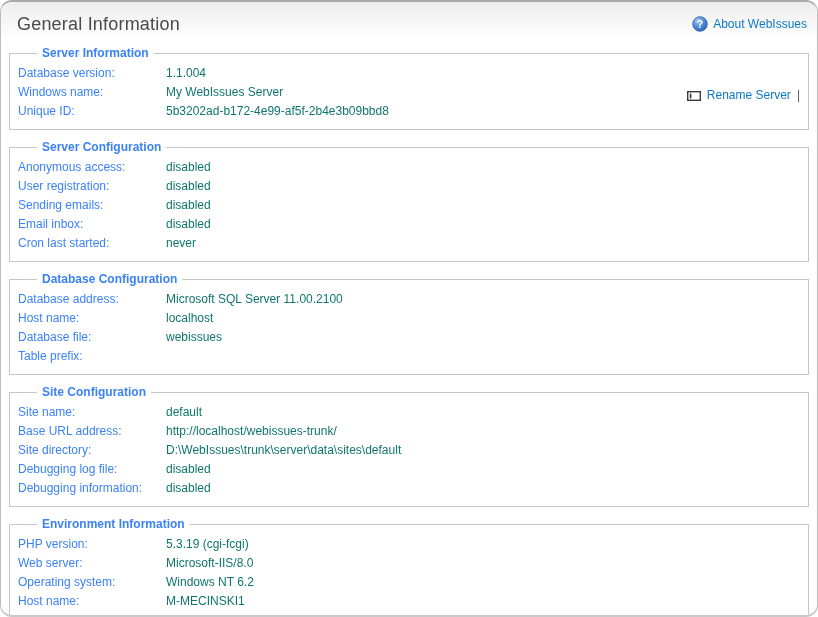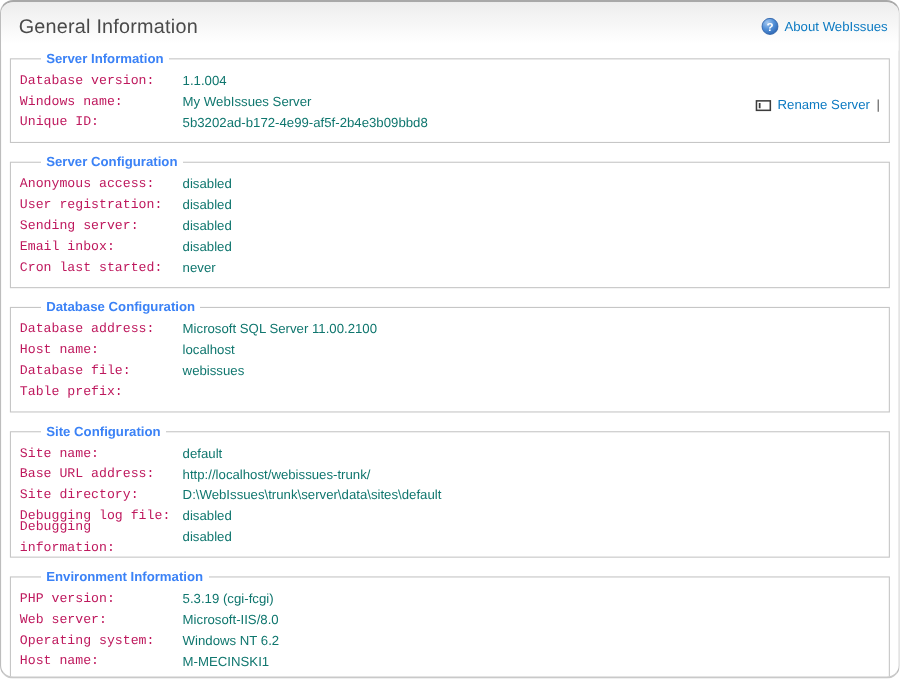--- a/index.html
+++ b/index.html
@@ -57,21 +57,21 @@
     color: #3b82f6;
     padding: 0 5px;
     margin-left: 19px;
   }
   .row {
     display: flex;
     align-items: center;
     line-height: 19px;
     height: 19px;
   }
-  .lbl { width: 148px; flex: none; color: #be185d; font-family: Liberation Mono, monospace; }
+  .lbl { width: 148px; flex: none; color: #3b82f6; }
   .val { color: #0f766e; white-space: nowrap; }
   .actions {
     margin-left: auto;
     display: flex;
     align-items: flex-end;
     gap: 6px;
     margin-top: 44px;
   }
   .sep { color: #555; }
 </style>
@@ -132,21 +132,21 @@
     <legend>Server Configuration</legend>
     <div class="row">
       <span class="lbl">Anonymous access:</span>
       <span class="val">disabled</span>
     </div>
     <div class="row">
       <span class="lbl">User registration:</span>
       <span class="val">disabled</span>
     </div>
     <div class="row">
-      <span class="lbl">Sending server:</span>
+      <span class="lbl">Sending emails:</span>
       <span class="val">disabled</span>
     </div>
     <div class="row">
       <span class="lbl">Email inbox:</span>
       <span class="val">disabled</span>
     </div>
     <div class="row">
       <span class="lbl">Cron last started:</span>
       <span class="val">never</span>
     </div>

